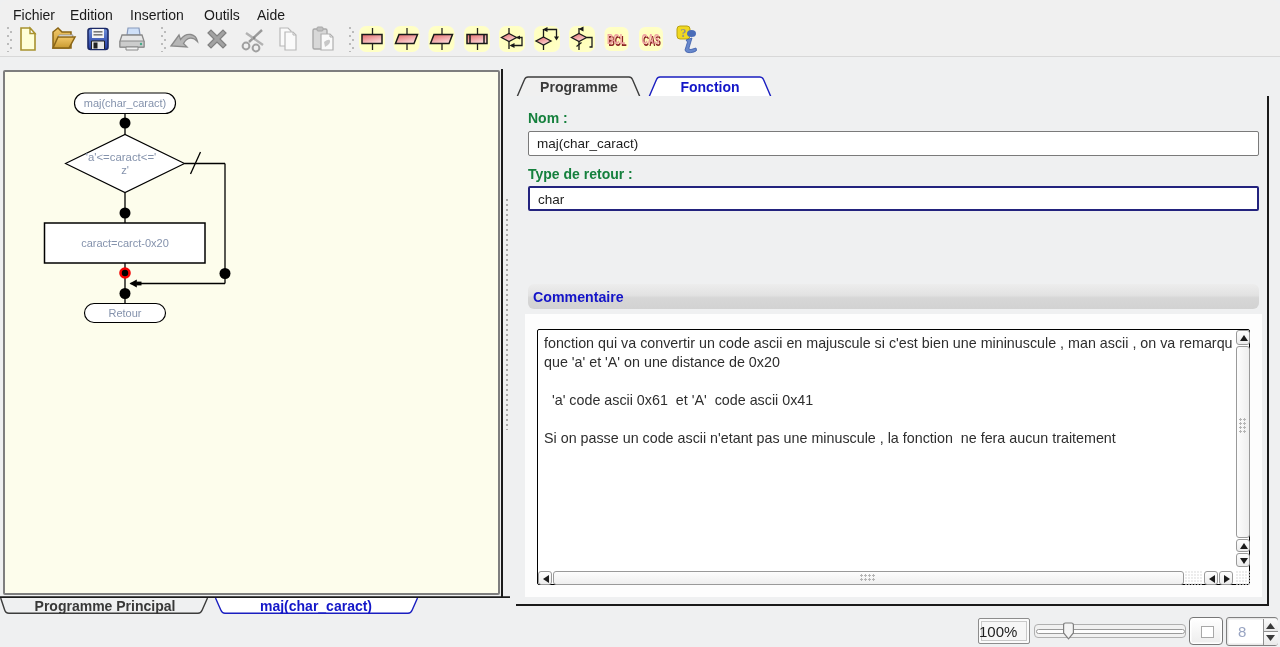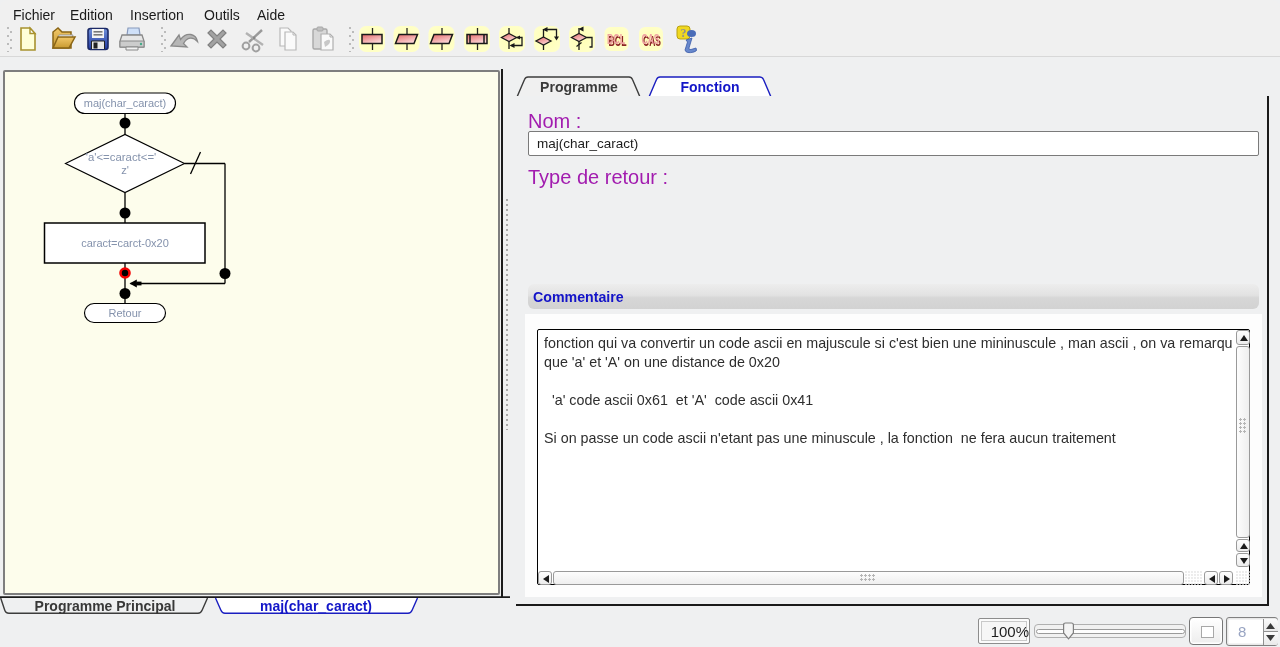--- a/index.html
+++ b/index.html
@@ -18,33 +18,33 @@
 
 #canvas { position:absolute; left:3px; top:70px; width:497px; height:525px; background:#fdfdec; border:2px solid #7e7e7e; border-radius:2px; }
 #darkline { position:absolute; left:501.2px; top:68.5px; width:2.2px; height:529.5px; background:#1b1b1b; }
 
 #splitter { position:absolute; left:505px; top:198px; width:4px; height:232px;
   background-image:radial-gradient(circle at 2px 2px, #aaa 1.1px, transparent 1.5px); background-size:4px 5px; }
 
 #btabs { position:absolute; left:0; top:595.5px; height:20px; width:510px; }
 
 #rpanel { position:absolute; left:516px; top:96px; width:753px; height:510px; border-right:2px solid #1a1a1a; border-bottom:2px solid #1a1a1a; background:#eff0f1; }
-.flabel { position:absolute; font-size:20px; font-weight:normal; color:#a21caf; }
+.flabel { position:absolute; font-size:14px; font-weight:bold; color:#15803d; }
 .finput { position:absolute; left:12px; width:731px; height:25px; background:#fff; border:1px solid #7a7a7a; border-radius:2px; font-size:13.5px; color:#1d1d1d; padding-left:8px; line-height:23px; }
 .sbar { position:absolute; left:12px; width:731px; height:25px; border-radius:6px; background:linear-gradient(#ededed,#e2e2e2 45%,#d7d7d7 55%,#d2d2d2); font-size:14.2px; line-height:26.5px; padding-left:5px; color:#49589b; }
 
 #commentwrap { position:absolute; left:9px; top:218px; width:737px; height:283px; background:#fdfdfd; }
 #commentbox { position:absolute; left:12px; top:15px; width:713px; height:256px; background:#fff; border:1px solid #000000; border-radius:2px; }
 #commenttext { position:absolute; left:6px; top:4px; width:697px; overflow:hidden; font-size:14.3px; line-height:19px; color:#2e2e2e; white-space:pre; }
 
 .sbtn { position:absolute; background:linear-gradient(#fdfdfd,#ececec); border:1px solid #9a9a9a; border-radius:3px; }
 .sbtn svg { position:absolute; left:0; top:0; }
 .sthumb { position:absolute; background:linear-gradient(90deg,#fdfdfd,#efefef); border:1px solid #9a9a9a; border-radius:3px; }
 
-#zoombox { position:absolute; left:978px; top:618px; width:52px; height:26px; border:1px solid #8d8d8d; border-radius:2px; background:#f6f6f6; box-shadow:inset 0 0 0 2px #fbfbfb, inset 0 0 0 3px #c9c9c9; font-size:15px; color:#1d1d1d; text-align:right; line-height:25px; }
+#zoombox { position:absolute; left:978px; top:618px; width:52px; height:26px; border:1px solid #8d8d8d; border-radius:2px; background:#f6f6f6; box-shadow:inset 0 0 0 2px #fbfbfb, inset 0 0 0 3px #c9c9c9; font-size:15px; color:#1d1d1d; text-align:left; line-height:25px; }
 #sliderGroove { position:absolute; left:1034px; top:624px; width:152px; height:14px; border:1px solid #b0b0b0; border-radius:4px; background:#f1f1f1; }
 #sliderSlot { position:absolute; left:1036px; top:629px; width:149px; height:4.5px; border:1px solid #9a9a9a; border-radius:2.5px; background:#fdfdfd; }
 #sqbtn { position:absolute; left:1189px; top:617px; width:34px; height:28px; border:1.5px solid #777; border-radius:4px; background:linear-gradient(#ffffff,#ededed); box-shadow:inset 0 0 0 1.5px #fff; }
 #sqbtn div { position:absolute; left:10.5px; top:8px; width:13px; height:12px; border:1.5px solid #a8a8a8; background:#fff; }
 #spinbox { position:absolute; left:1226px; top:617px; width:52px; height:29px; border:1.5px solid #808080; border-radius:3px; background:#fff; box-shadow:inset 0 0 0 1.5px #e8e8e8; }
 #spinbox .num { position:absolute; left:11px; top:5px; font-size:15px; color:#98a4c2; }
 .spb { position:absolute; left:36px; width:15px; height:13px; background:linear-gradient(#fbfbfb,#e9e9e9); border-left:1px solid #909090; }
 </style>
 </head>
 <body>
@@ -255,20 +255,21 @@
   <path d="M3,21 L10.5,3.5 Q11.5,1 14,1 L115,1 Q117.5,1 118.5,3.5 L126,21" fill="#f0f0f0" stroke="#3c3c3c" stroke-width="1.4"></path>
   <path d="M135,21 L142.5,3.5 Q143.5,1 146,1 L246,1 Q248.5,1 249.5,3.5 L257,21" fill="#ffffff" stroke="#1a1ec0" stroke-width="1.4"></path>
   <text x="65" y="16" font-size="14" font-weight="bold" fill="#3a3a3a" text-anchor="middle">Programme</text>
   <text x="196" y="16" font-size="14" font-weight="bold" fill="#1316c8" text-anchor="middle">Fonction</text>
 </svg>
 
 <div id="rpanel">
   <div class="flabel" style="left:12px;top:14px">Nom :</div>
   <div class="finput" style="top:35px">maj(char_caract)</div>
   <div class="flabel" style="left:12px;top:70px">Type de retour :</div>
+  <div class="finput" style="top:90px;border:2px solid #23237e;">char</div>
   <div class="sbar" style="top:188px;font-weight:bold;color:#1414c8">Commentaire</div>
   <div id="commentwrap">
     <div id="commentbox">
       <div id="commenttext">fonction qui va convertir un code ascii en majuscule si c'est bien une mininuscule , man ascii , on va remarqu
 que 'a' et 'A' on une distance de 0x20
 
   'a' code ascii 0x61  et 'A'  code ascii 0x41
 
 Si on passe un code ascii n'etant pas une minuscule , la fonction  ne fera aucun traitement</div>
 

